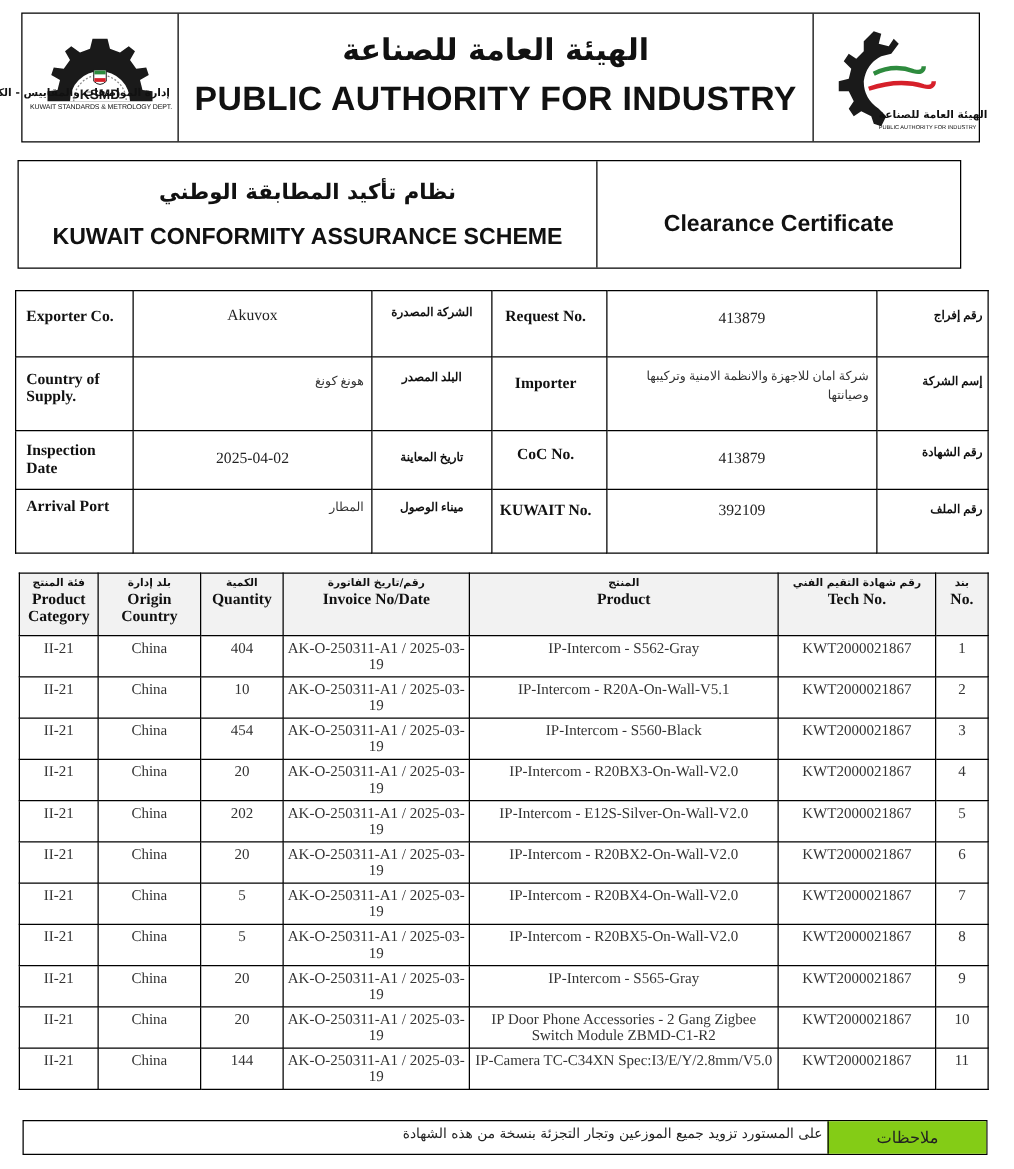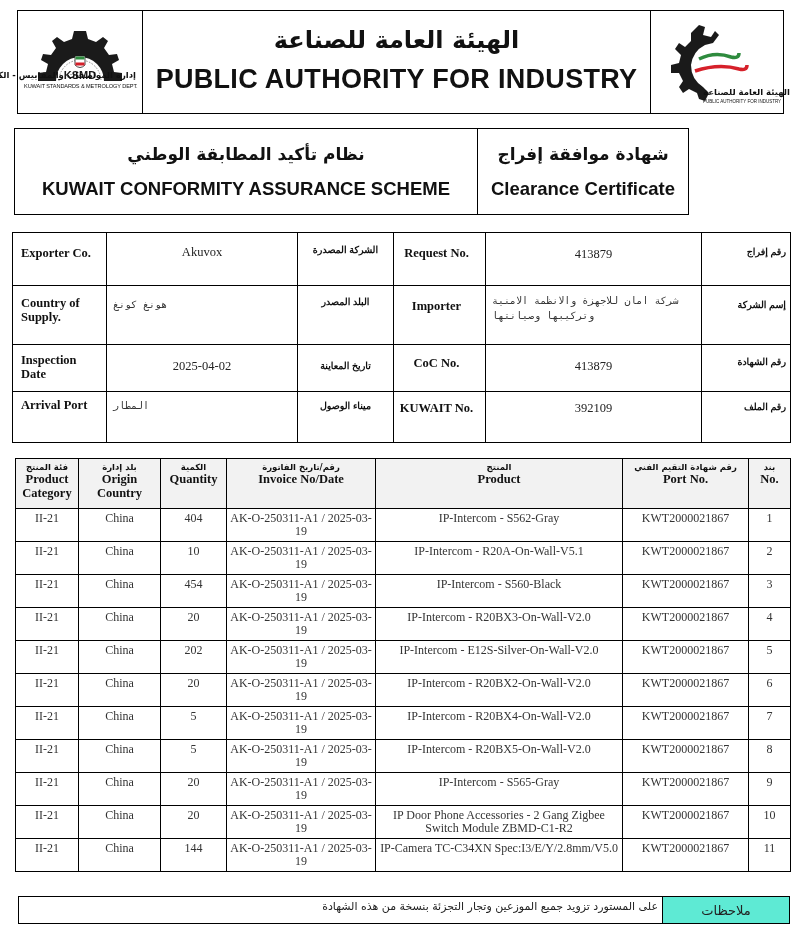--- a/index.html
+++ b/index.html
@@ -20,47 +20,47 @@
   .ksmd-logo { position: absolute; left: 8px; top: 14px; width: 108px; height: 82px; }
   .ksmd-ar { position: absolute; left: 6px; top: 59px; width: 112px; text-align: center; font-family: "DejaVu Sans", sans-serif; font-size: 8.5px; font-weight: bold; direction: rtl; white-space: nowrap; }
   .ksmd-en { position: absolute; left: 6px; top: 72px; width: 112px; text-align: center; font-family: "Liberation Sans", sans-serif; font-size: 5.6px; white-space: nowrap; letter-spacing: -0.1px; }
 
   
   .pai-logo { position: absolute; left: 14px; top: 12px; width: 110px; height: 86px; }
   .pai-ar { position: absolute; left: 52px; top: 76px; font-family: "DejaVu Sans", sans-serif; font-size: 8.5px; font-weight: bold; direction: rtl; white-space: nowrap; }
   .pai-en { position: absolute; left: 52px; top: 88px; font-family: "Liberation Sans", sans-serif; font-size: 4.5px; white-space: nowrap; }
 
   
-  #scheme-box { left: 14px; top: 128px; width: 675px; height: 87px; border: 1px solid #000; display: flex; }
+  #scheme-box { left: 14px; top: 128px; width: 755px; height: 87px; border: 1px solid #000; display: flex; }
   #scheme-box .cell { display: flex; flex-direction: column; align-items: center; justify-content: center; }
   #scheme-box .left { width: 463px; border-right: 1px solid #000; }
   #scheme-box .right { flex: 1; }
   .scheme-ar { font-family: "DejaVu Sans", sans-serif; font-weight: bold; font-size: 17px; direction: rtl; }
   .scheme-en { font-family: "Liberation Sans", sans-serif; font-weight: bold; font-size: 18.5px; margin-top: 14px; }
 
   
   #info-table { left: 12px; top: 232px; width: 778px; border-collapse: collapse; table-layout: fixed; }
   #info-table td { border: 1px solid #000; vertical-align: top; font-size: 12.5px; padding: 0 6px; margin-top: 17px; }
   #info-table td.lbl-en { font-weight: bold; padding-top: 13px; padding-left: 8px; }
   #info-table td.lbl-en.center { text-align: center; padding-left: 0; }
   #info-table td.val { text-align: center; padding-top: 14px; color: #222; }
-  #info-table td.lbl-ar { font-family: Liberation Sans, sans-serif; font-weight: bold; font-size: 9.5px; direction: rtl; text-align: center; padding-top: 13px; }
+  #info-table td.lbl-ar { font-family: Liberation Serif, serif; font-weight: bold; font-size: 9.5px; direction: rtl; text-align: center; padding-top: 13px; }
   #info-table td.lbl-ar.right { text-align: right; padding-right: 4px; }
-  #info-table td.val-ar { font-family: Liberation Mono, monospace; font-size: 10px; direction: rtl; text-align: left; padding-top: 8px; color: #333; line-height: 15px; }
+  #info-table td.val-ar { font-family: Liberation Serif, serif; font-size: 10px; direction: rtl; text-align: right; padding-top: 8px; color: #333; line-height: 15px; }
 
   
   #items-table { left: 15px; top: 458px; width: 775px; border-collapse: collapse; table-layout: fixed; }
   #items-table th, #items-table td { border: 1px solid #000; text-align: center; vertical-align: top; }
   #items-table th { background: #f2f2f2; height: 50px; font-size: 12.5px; font-weight: bold; padding-top: 3px; line-height: 13.5px; }
   #items-table th .ar { display: block; font-family: "DejaVu Sans", sans-serif; font-size: 8.5px; font-weight: bold; direction: rtl; line-height: 11px; }
   #items-table td { height: 33px; font-size: 12px; color: #333; padding-top: 3px; line-height: 13px; }
 
   
   #remarks-box { left: 18px; top: 896px; width: 772px; height: 28px; border: 1px solid #000; display: flex; direction: rtl; }
-  #remarks-box .lbl { width: 127px; background: #5eead4; border-left: 1px solid #000; display: flex; align-items: center; justify-content: center; font-family: "DejaVu Sans", sans-serif; font-size: 13px; color: #222; }
+  #remarks-box .lbl { width: 127px; background: #84cc16; border-left: 1px solid #000; display: flex; align-items: center; justify-content: center; font-family: "DejaVu Sans", sans-serif; font-size: 13px; color: #222; }
   #remarks-box .txt { flex: 1; padding-right: 4px; padding-top: 3px; font-family: "DejaVu Sans", sans-serif; font-size: 11px; color: #222; }
 </style>
 </head>
 <body>
 
 <div id="header-box" class="abs">
   <div class="logo-left">
     <svg class="ksmd-logo" viewBox="0 0 108 82">
 
       <g fill="#1a1a1a">
@@ -94,21 +94,20 @@
     <div class="pai-en">PUBLIC AUTHORITY FOR INDUSTRY</div>
   </div>
 </div>
 
 <div id="scheme-box" class="abs">
   <div class="cell left">
     <div class="scheme-ar">نظام تأكيد المطابقة الوطني</div>
     <div class="scheme-en">KUWAIT CONFORMITY ASSURANCE SCHEME</div>
   </div>
   <div class="cell right">
-    <div class="scheme-ar">شهادة موافقة إفراج</div>
     <div class="scheme-en">Clearance Certificate</div>
   </div>
 </div>
 
 <table id="info-table" class="abs">
   <colgroup>
     <col style="width:94px">
       <col style="width:191px">
       <col style="width:96px">
     <col style="width:92px">
@@ -161,21 +160,21 @@
       <col style="width:126px">
       <col style="width:42px">
   </colgroup>
   <thead>
     <tr>
       <th><span class="ar">فئة المنتج</span><span>Product Category</span></th>
       <th><span class="ar">بلد إدارة</span><span>Origin Country</span></th>
       <th><span class="ar">الكمية</span><span>Quantity</span></th>
       <th><span class="ar">رقم/تاريخ الفاتورة</span><span>Invoice No/Date</span></th>
       <th><span class="ar">المنتج</span><span>Product</span></th>
-      <th><span class="ar">رقم شهادة التقيم الفني</span><span>Port No.</span></th>
+      <th><span class="ar">رقم شهادة التقيم الفني</span><span>Tech No.</span></th>
       <th><span class="ar">بند</span><span>No.</span></th>
     </tr>
   </thead>
   <tbody id="items-body">
       <tr>
         <td>II-21</td>
         <td>China</td>
         <td>404</td>
         <td>AK-O-250311-A1 / 2025-03-19</td>
         <td>IP-Intercom - S562-Gray</td>

